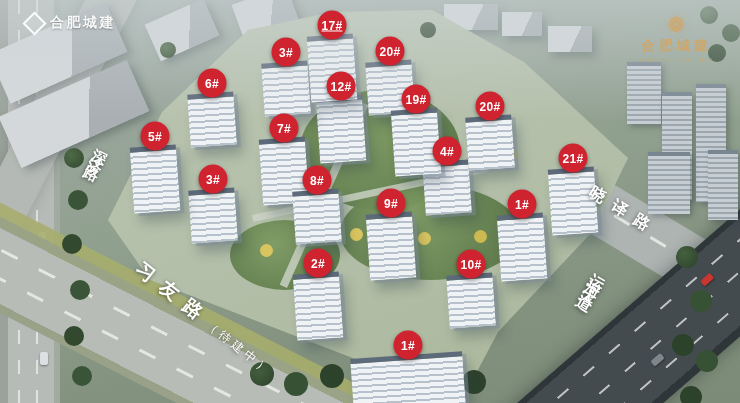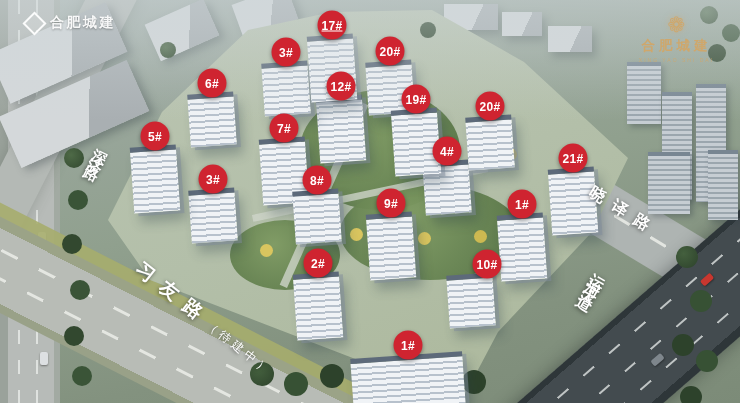--- a/index.html
+++ b/index.html
@@ -134,21 +134,21 @@
     </div>
   <div id="markers">
       <div class="marker" style="left: 408px; top: 345px; background: rgb(207, 36, 48);">1#</div>
       <div class="marker" style="left: 318px; top: 263px; background: rgb(207, 36, 48);">2#</div>
       <div class="marker" style="left: 213px; top: 179px; background: rgb(207, 36, 48);">3#</div>
       <div class="marker" style="left: 155px; top: 136px; background: rgb(207, 36, 48);">5#</div>
       <div class="marker" style="left: 212px; top: 83px; background: rgb(207, 36, 48);">6#</div>
       <div class="marker" style="left: 284px; top: 128px; background: rgb(207, 36, 48);">7#</div>
       <div class="marker" style="left: 317px; top: 180px; background: rgb(207, 36, 48);">8#</div>
       <div class="marker" style="left: 391px; top: 203px; background: rgb(207, 36, 48);">9#</div>
-      <div class="marker" style="left: 471px; top: 264px; background: rgb(207, 36, 48); margin-left: 16px;">10#</div>
+      <div class="marker" style="left: 471px; top: 264px; background: rgb(207, 36, 48);">10#</div>
       <div class="marker" style="left: 522px; top: 204px; background: rgb(207, 36, 48);">1#</div>
       <div class="marker" style="left: 447px; top: 151px; background: rgb(207, 36, 48);">4#</div>
       <div class="marker" style="left: 341px; top: 86px; background: rgb(207, 36, 48);">12#</div>
       <div class="marker" style="left: 286px; top: 52px; background: rgb(207, 36, 48);">3#</div>
       <div class="marker" style="left: 332px; top: 25px; background: rgb(207, 36, 48); text-decoration: underline;">17#</div>
       <div class="marker" style="left: 390px; top: 51px; background: rgb(207, 36, 48);">20#</div>
       <div class="marker" style="left: 416px; top: 99px; background: rgb(207, 36, 48);">19#</div>
       <div class="marker" style="left: 490px; top: 106px; background: rgb(207, 36, 48);">20#</div>
       <div class="marker" style="left: 573px; top: 158px; background: rgb(207, 36, 48); text-align: right;">21#</div>
     </div>

